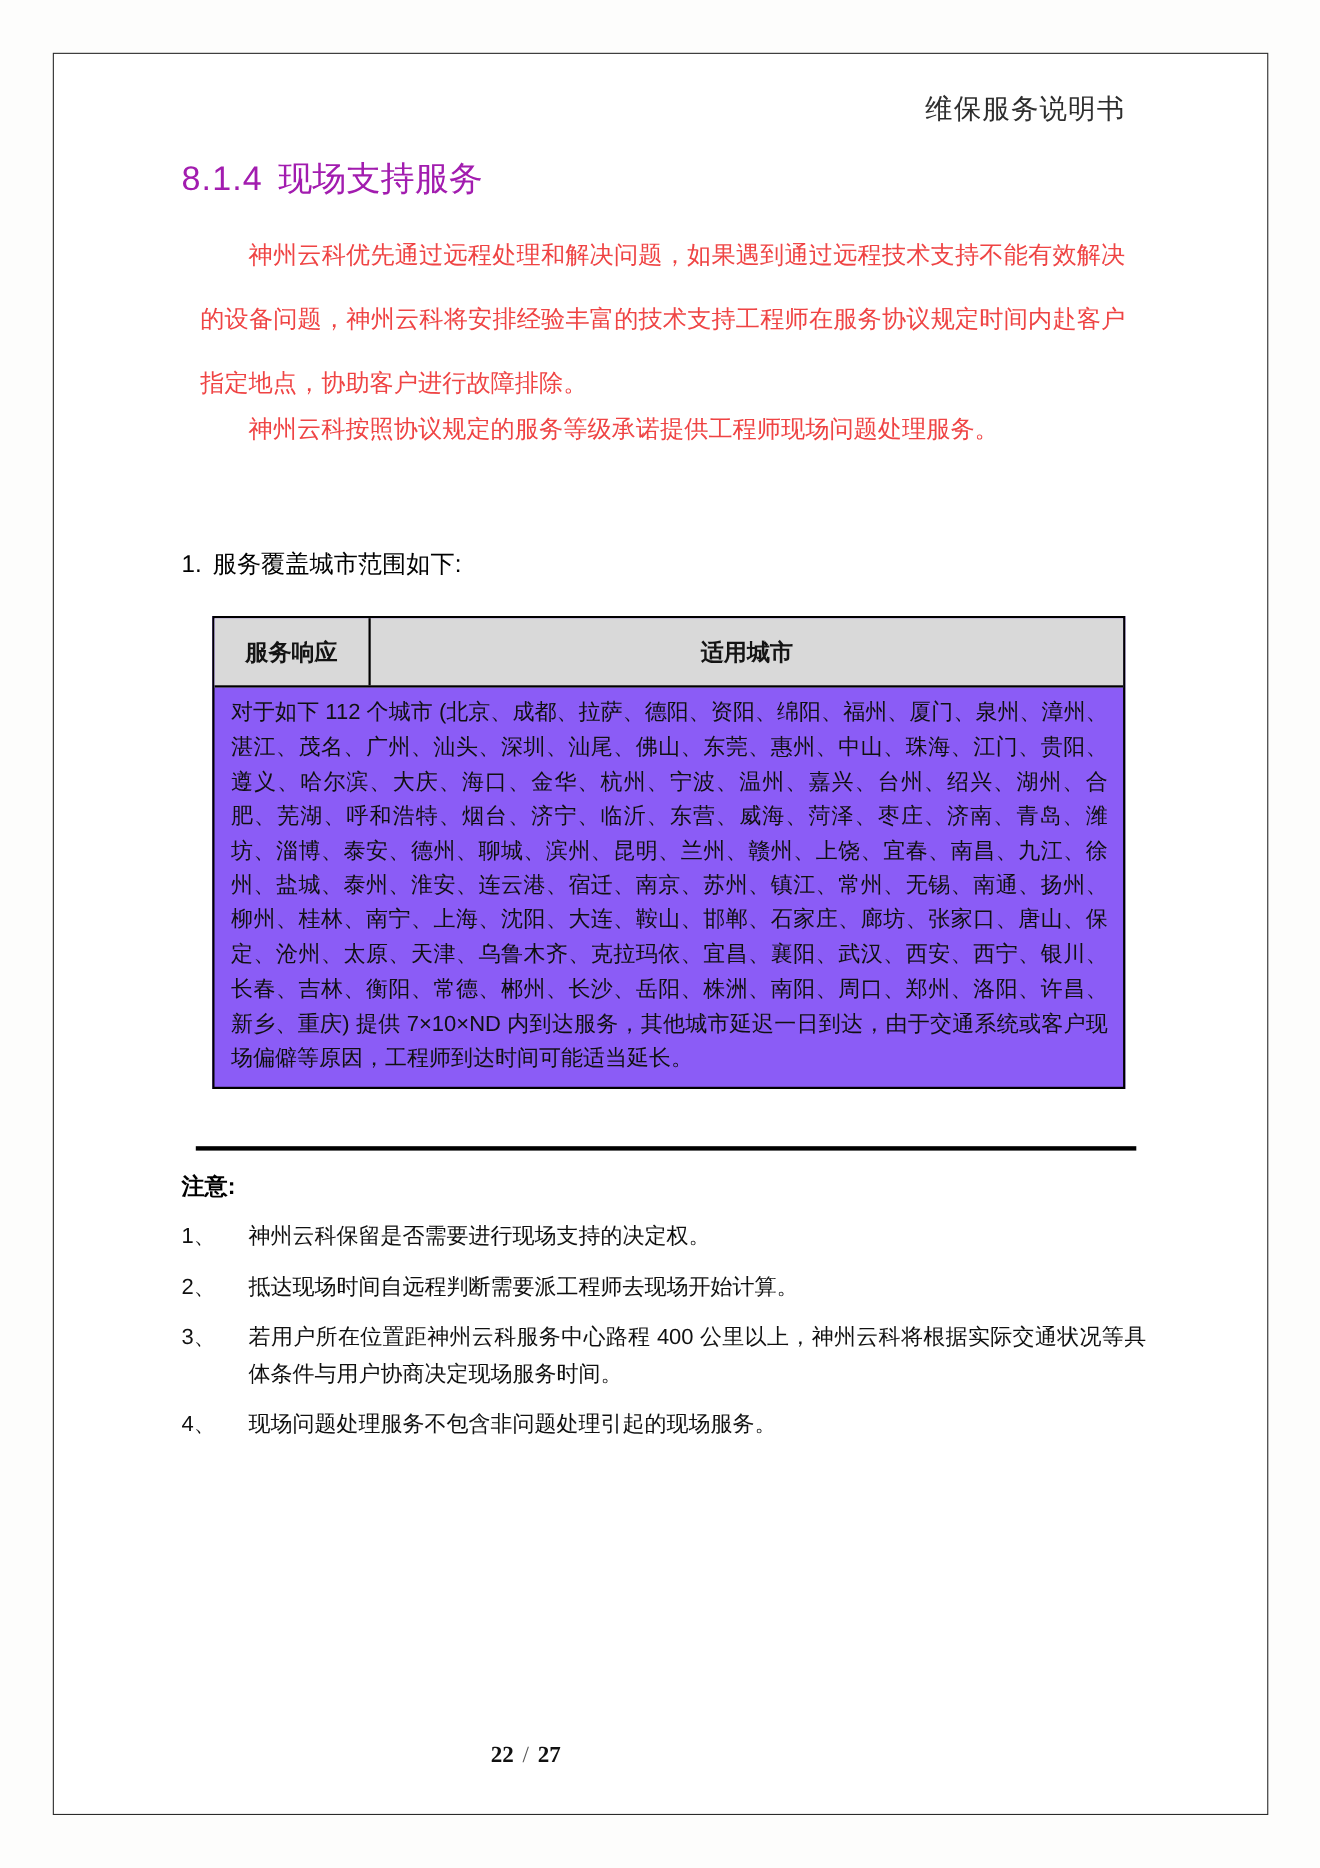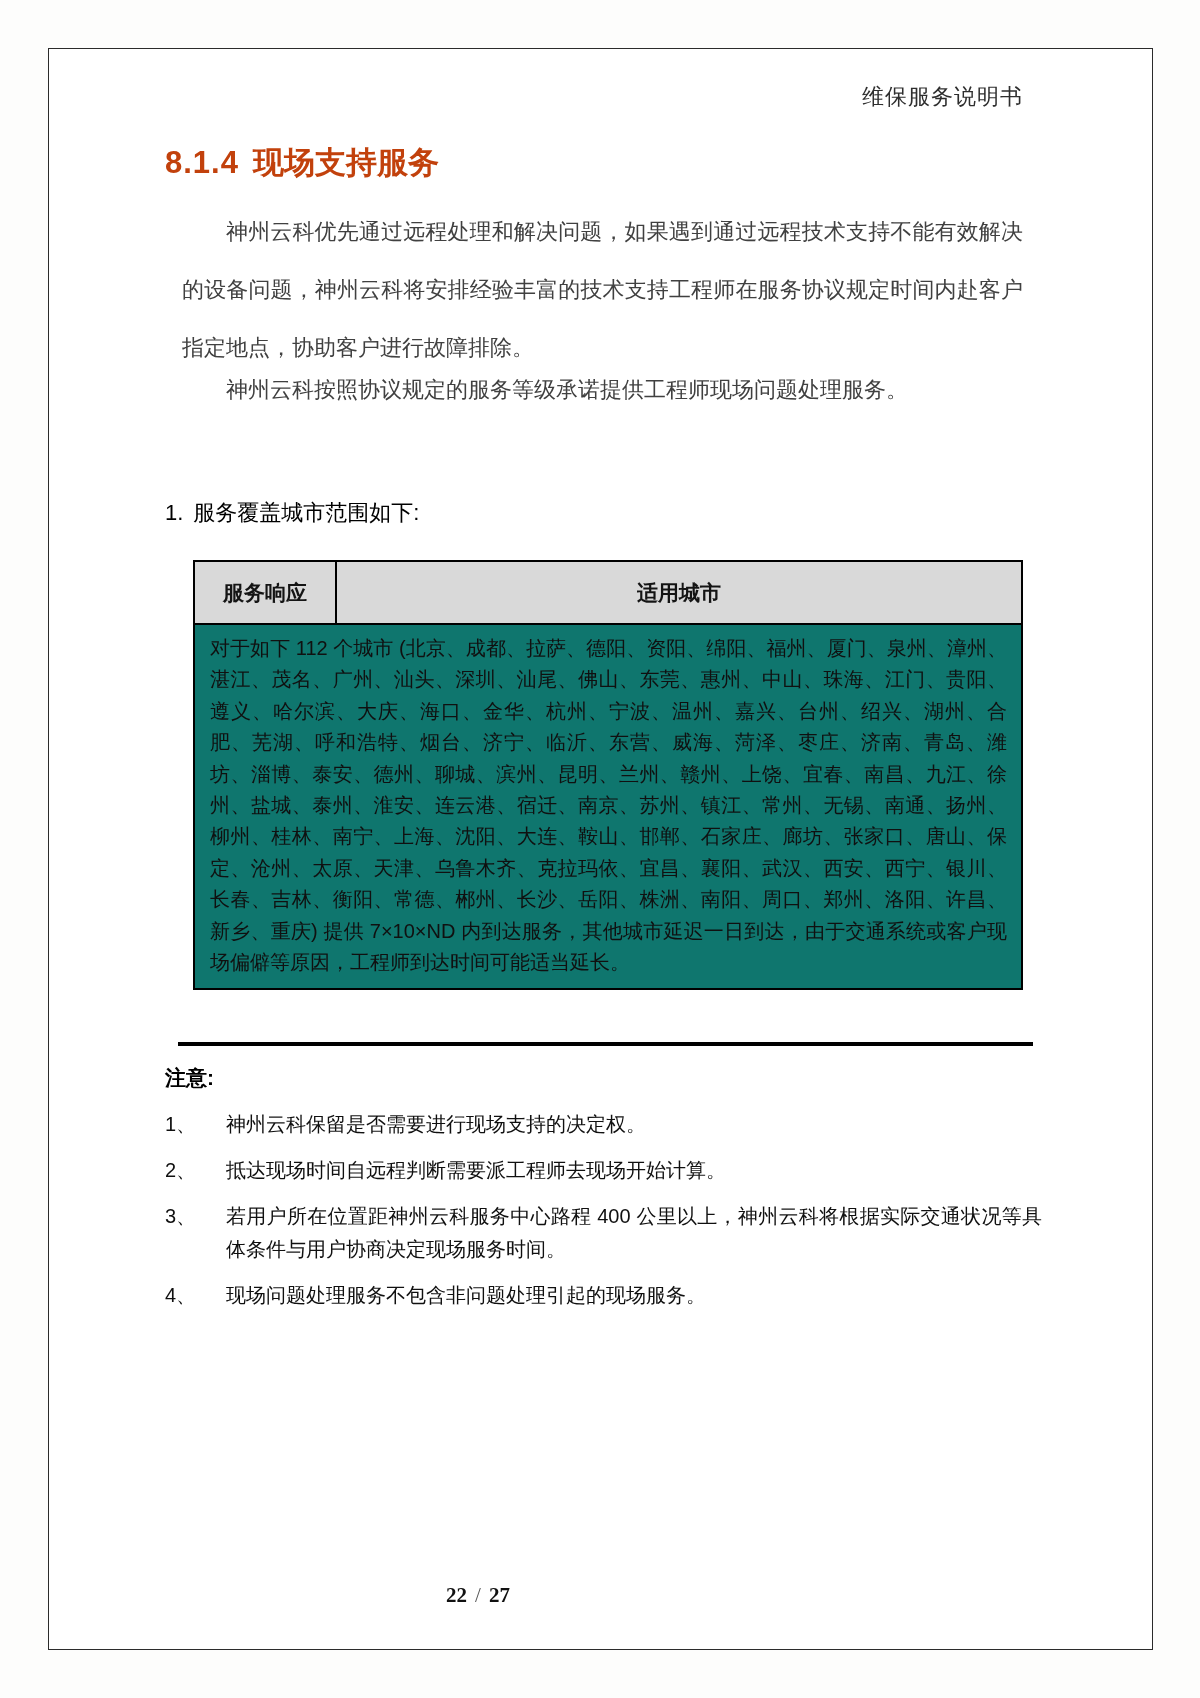--- a/index.html
+++ b/index.html
@@ -6,41 +6,41 @@
   body{
     width:1200px;height:1698px;position:relative;background:#fdfdfc;
     font-family:"Liberation Sans",sans-serif;color:#141414;overflow:hidden;
   }
   .page-border{
     position:absolute;left:48px;top:48px;width:1103px;height:1600px;
     border:1px solid #2b2b2b;background:#ffffff;
   }
   .doc-header{
     position:absolute;top:82px;left:182px;right:177px;text-align:right;
-    font-family:"Liberation Serif",serif;font-size:22px;color:#2e2e2e;letter-spacing:1px;
+    font-family:"Liberation Serif",serif;font-size:25px;color:#2e2e2e;letter-spacing:1px;
   }
   .h1{
-    position:absolute;top:142px;left:165px;font-size:31px;font-weight:bold;color:#c2410c;
+    position:absolute;top:142px;left:165px;font-size:31px;font-weight:normal;color:#a21caf;
   }
   .h1 .sec-num{margin-right:14px;letter-spacing:1px;}
   .para{
     position:absolute;left:182px;width:841px;font-size:22px;line-height:58px;
-    text-align:justify;color:#404040;
+    text-align:justify;color:#ef4444;
   }
   .para.indent{text-indent:2em;}
   .p1{top:203px;}
   .p2{top:361px;}
   .h2{
     position:absolute;top:498px;left:165px;font-size:22px;font-weight:normal;color:#000;
   }
   .h2 .list-num{margin-right:10px;}
   
   .svc-table{
     position:absolute;left:193px;top:560px;width:830px;
-    border:2px solid #000;box-sizing:border-box;background:#0f766e;
+    border:2px solid #000;box-sizing:border-box;background:#8b5cf6;
   }
   .svc-row{display:flex;}
   .svc-head{
     background:#d9d9d9;border-bottom:2px solid #000;
     font-weight:bold;font-size:21px;
   }
   .cell-response{
     width:142px;flex:0 0 142px;border-right:2px solid #000;box-sizing:border-box;
     display:flex;flex-direction:column;align-items:center;justify-content:center;
     text-align:center;

